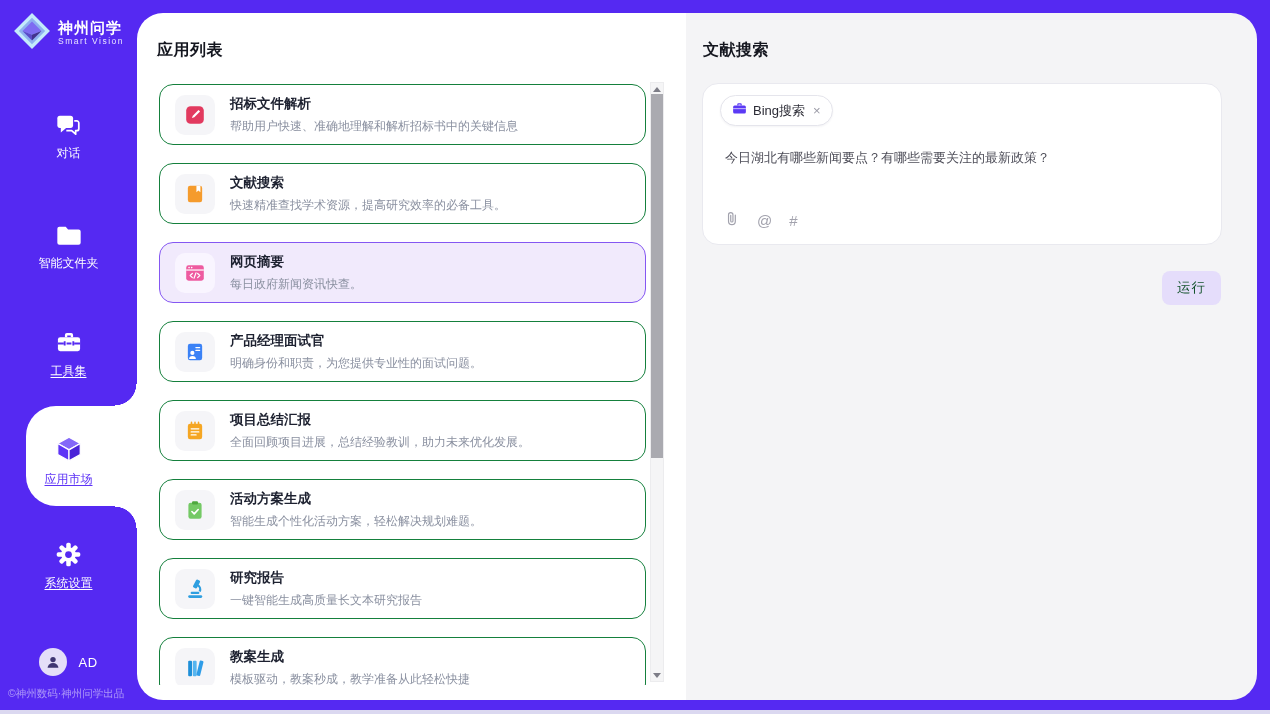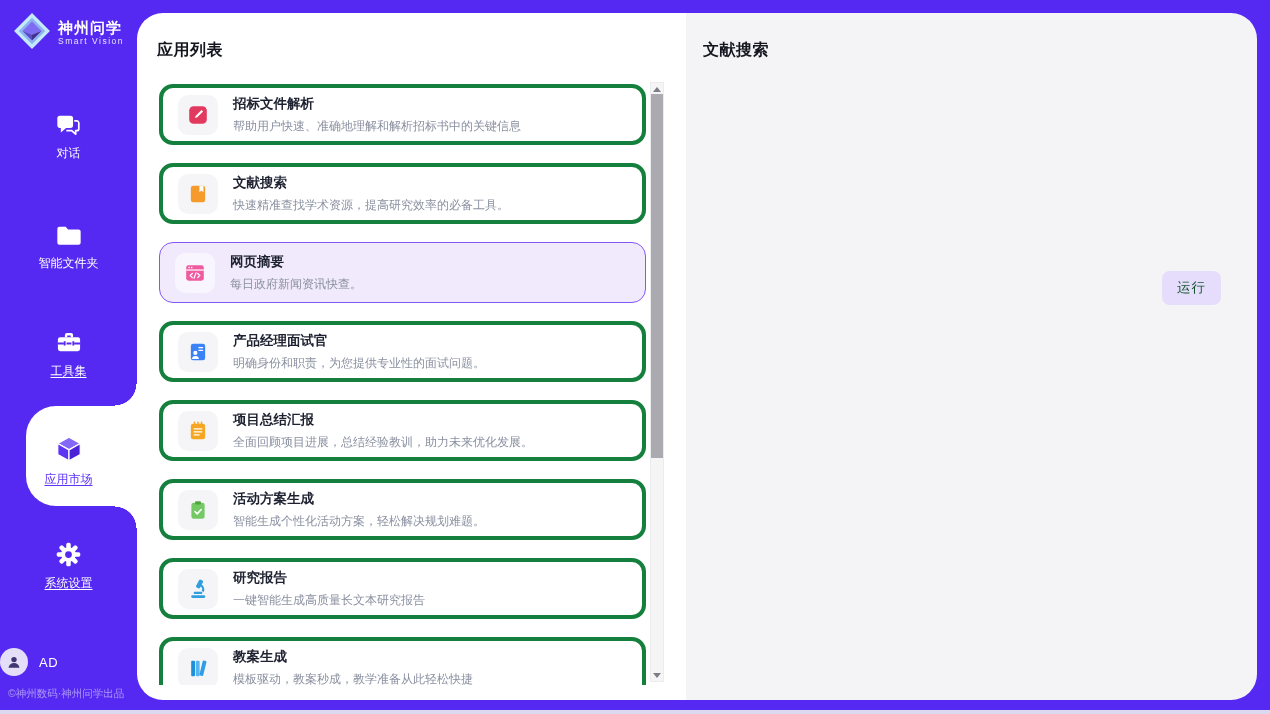--- a/index.html
+++ b/index.html
@@ -28,28 +28,28 @@
   .nav{position:absolute;left:0;width:137px;text-align:center;z-index:3;cursor:pointer;}
   .nav svg{display:block;margin:0 auto;}
   .nav-label{display:inline-block;margin-top:7px;font-size:12px;color:#fff;}
   .nav-label.u{text-decoration:underline;text-underline-offset:2px;}
   .nav.active .nav-label{color:var(--accent);}
   .bubble{position:absolute;left:26px;top:406px;width:111px;height:100px;background:#fff;border-radius:30px 0 0 30px;z-index:2;}
   .bubble::before{content:"";position:absolute;right:0;top:-22px;width:22px;height:22px;
     background:radial-gradient(circle 22px at 0 0,var(--purple) 0 21px,#fff 21.5px);}
   .bubble::after{content:"";position:absolute;right:0;bottom:-22px;width:22px;height:22px;
     background:radial-gradient(circle 22px at 0 100%,var(--purple) 0 21px,#fff 21.5px);}
-  .user-row{position:absolute;left:0;bottom:38px;width:137px;display:flex;align-items:center;gap:11px;z-index:3;}
+  .user-row{position:absolute;left:0;bottom:38px;width:137px;display:flex;align-items:center;justify-content:center;gap:11px;z-index:3;}
   .avatar{width:28px;height:28px;border-radius:50%;background:#e4def8;display:flex;align-items:center;justify-content:center;}
   .user-initials{color:#fff;font-size:13px;letter-spacing:.5px;}
   .copyright{position:absolute;left:8px;bottom:13px;font-size:10.5px;color:rgba(255,255,255,.5);white-space:nowrap;z-index:3;}
 
   
   .list{position:absolute;left:22px;top:71px;width:487px;height:601px;overflow:hidden;}
-  .card{display:flex;align-items:center;height:61px;border:4px solid #15803d;border-radius:14px;background:#fff;
+  .card{display:flex;align-items:center;height:61px;border:1px solid #15803d;border-radius:14px;background:#fff;
     padding:0 15px;margin-bottom:18px;cursor:pointer;}
   .card.sel{border:1.5px solid #8557f2;background:#f1eafc;}
   .tile{flex:0 0 40px;width:40px;height:40px;border-radius:10px;background:#f5f5f8;display:flex;align-items:center;justify-content:center;margin-right:15px;}
   .card.sel .tile{background:#f9f5ff;}
   .tcol{display:flex;flex-direction:column;}
   .t{font-size:13.5px;font-weight:bold;color:var(--ink);}
   .s{font-size:12px;color:var(--sub);margin-top:5px;}
 
   
   .sb{position:absolute;left:513px;top:69px;width:14px;height:600px;background:#f5f5f6;border:1px solid #ececee;}
@@ -299,18 +299,43 @@
       <div class="sb-thumb"></div>
       <div class="sb-btn bottom">
           <span class="arr-down"></span>
         </div>
     </div>
   </div>
 
   <div class="panel-detail">
     <div class="panel-h" style="left:17px;">文献搜索</div>
 
+    <div class="detail-card">
+      <div class="chip">
+        <span>
+          <svg width="15" height="15" viewBox="0 0 20 20">
+            <path d="M7 6V4.6A1.6 1.6 0 0 1 8.6 3h2.8A1.6 1.6 0 0 1 13 4.6V6h-1.6V4.6H8.6V6z" fill="#5b3af5"></path>
+            <rect x="1.5" y="6" width="17" height="10.5" rx="2" fill="#5b3af5"></rect>
+            <path d="M1.5 10.2h17" stroke="#fff" stroke-width=".9"></path>
+          </svg>
+        </span>
+        <span class="chip-label">Bing搜索</span>
+        <span class="chip-close">×</span>
+      </div>
+
+      <div class="query">今日湖北有哪些新闻要点？有哪些需要关注的最新政策？</div>
+
+      <div class="tool-row">
+        <span>
+          <svg width="17" height="17" viewBox="0 0 20 20">
+            <path d="M14.5 6v7.2a4 4 0 0 1-8 0V5.6a2.6 2.6 0 0 1 5.2 0v7.2a1.3 1.3 0 0 1-2.6 0V6.3" fill="none" stroke="#a2a2ad" stroke-width="1.4" stroke-linecap="round"></path>
+          </svg>
+        </span>
+        <span class="tool-glyph">@</span>
+        <span class="tool-glyph">#</span>
+      </div>
+    </div>
 
     <button class="run-btn">运行</button>
   </div>
 
   <div class="bottom-strip"></div>
 </div>
 
 </body></html>

